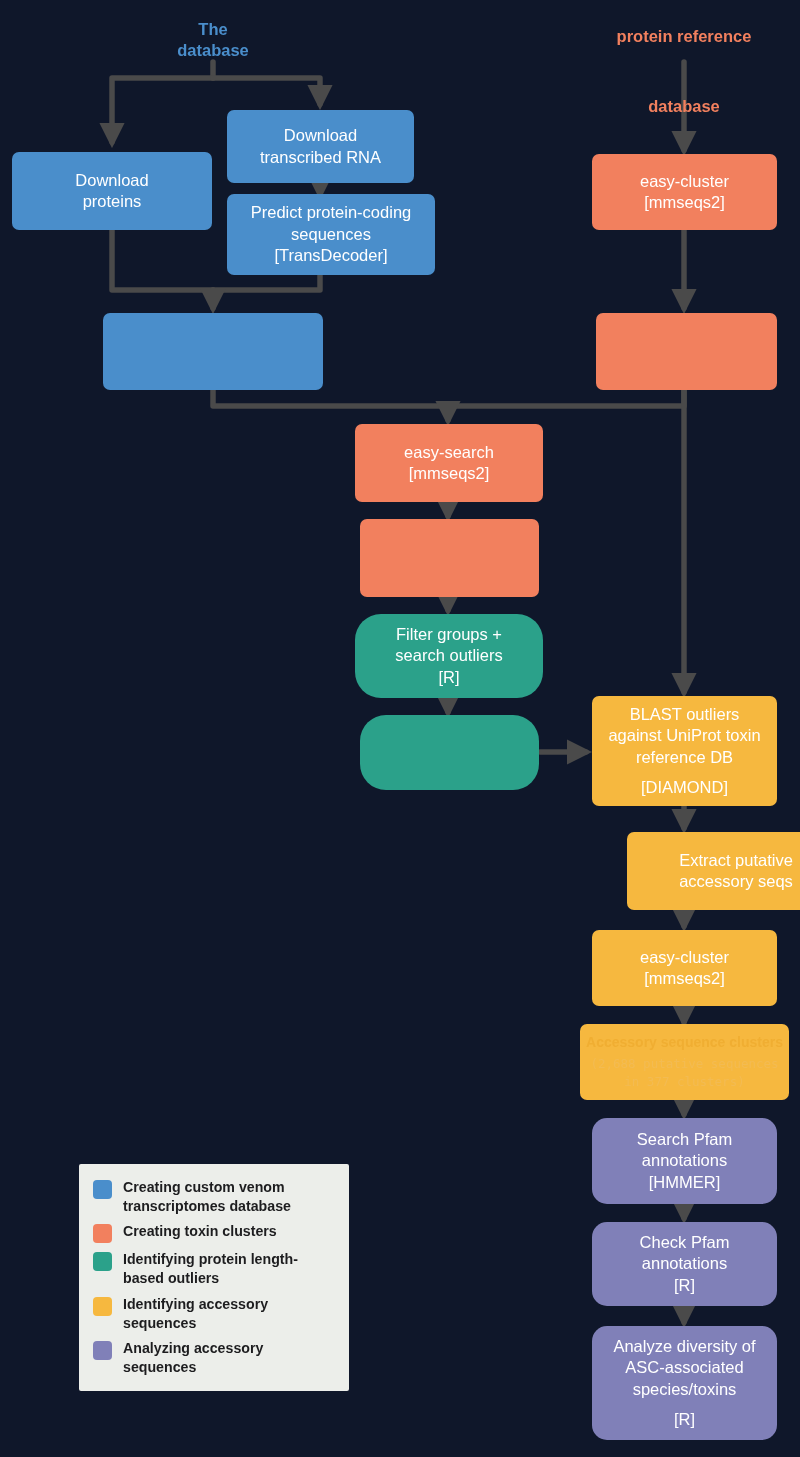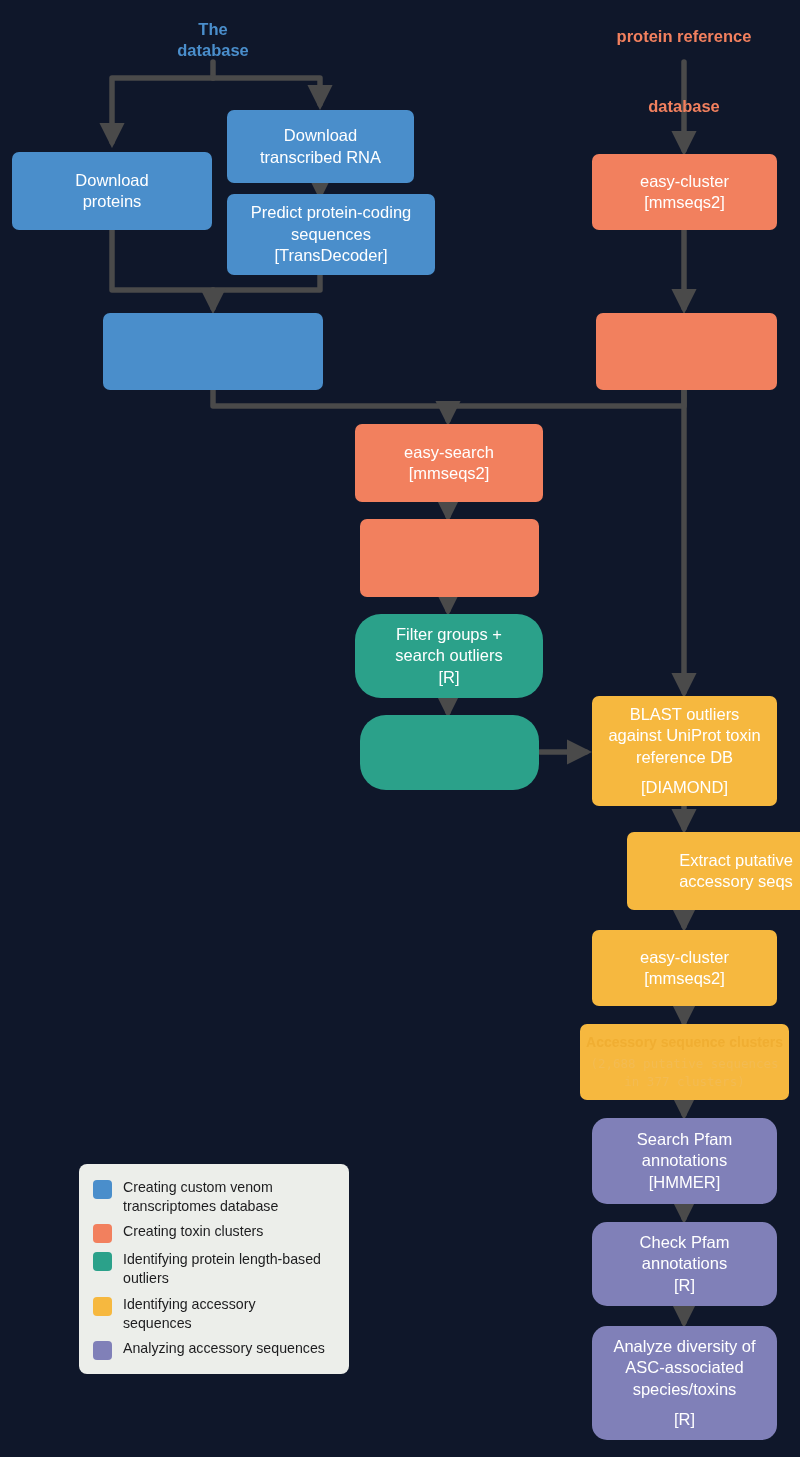--- a/index.html
+++ b/index.html
@@ -71,23 +71,24 @@
     font-family: "DejaVu Sans Mono", monospace;
     font-size: 12.5px;
     line-height: 1.45;
     margin-top: 4px;
   }
 
   
   #legend {
     position: absolute;
     background: #eceeea;
-    border-radius: 8px;
+    border-radius: 2px;
     padding: 14px 16px 14px 14px;
     z-index: 4;
+    font-weight: bold;
   }
   .legend-row {
     display: flex;
     align-items: flex-start;
     margin-bottom: 7px;
   }
   .legend-row:last-child { margin-bottom: 0; }
   .swatch {
     width: 19px; height: 19px;
     border-radius: 4px;

